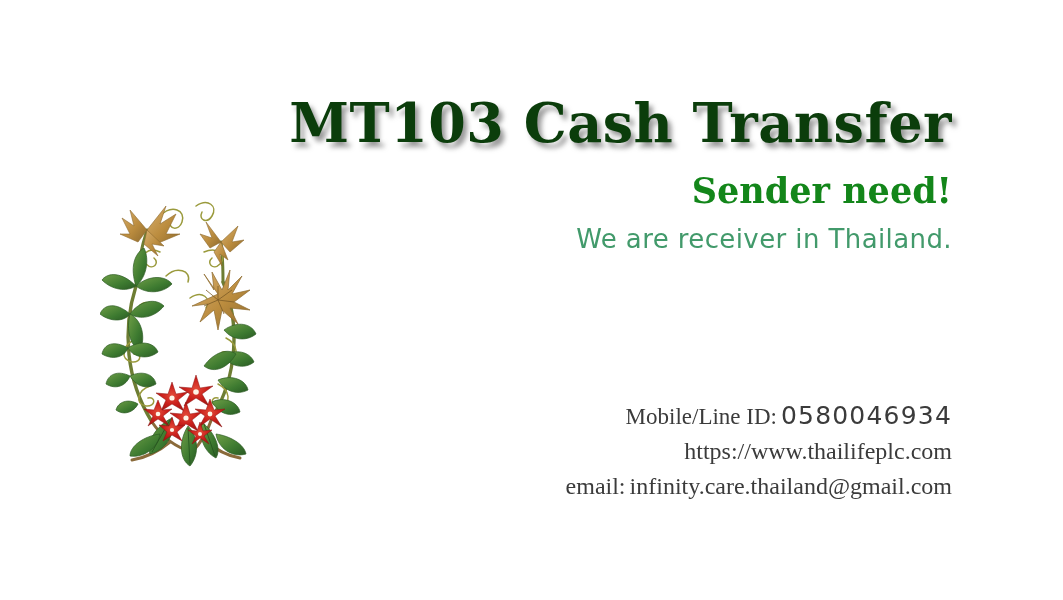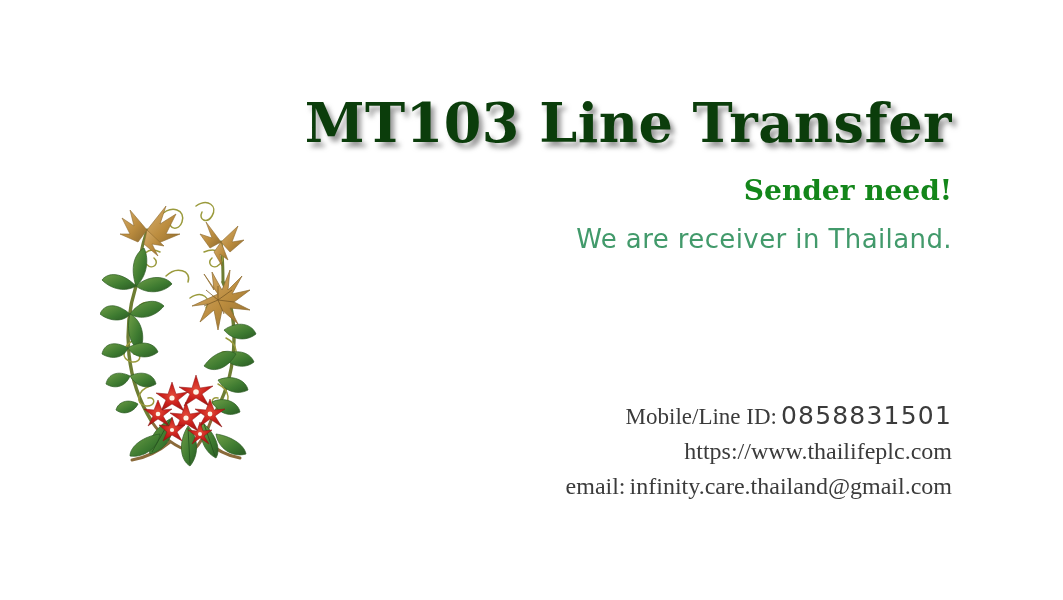--- a/index.html
+++ b/index.html
@@ -45,21 +45,21 @@
     letter-spacing: 0.5px;
     color: #0b3d0b;
     text-shadow: 4px 5px 5px rgba(120,120,120,0.75);
     margin: 0;
     white-space: nowrap;
   }
 
   .subtitle {
     font-family: "DejaVu Serif", "Liberation Serif", serif;
     font-weight: bold;
-    font-size: 28px;
+    font-size: 35px;
     line-height: 46px;
     color: #13861a;
     margin: 14px 0 0 0;
   }
 
   .tagline {
     font-family: "DejaVu Sans", "Liberation Sans", sans-serif;
     font-weight: normal;
     font-size: 26px;
     line-height: 34px;
@@ -226,29 +226,29 @@
           <circle cx="86" cy="228" r="2.6"></circle>
           <circle cx="110" cy="224" r="2.4"></circle>
           <circle cx="72" cy="240" r="2.1"></circle>
           <circle cx="100" cy="244" r="2"></circle>
         </g>
       </g>
     </svg>
   </div>
 
   <div class="text-block">
-    <div class="title">MT103 Line Transfer</div>
+    <div class="title">MT103 Cash Transfer</div>
     <div class="subtitle">Sender need!</div>
     <div class="tagline">We are receiver in Thailand.</div>
   </div>
 
   <div class="contact">
     <div class="contact-line">
       <span class="c-label">Mobile/Line ID:</span>
-      <span class="c-value-big">0858831501</span>
+      <span class="c-value-big">0580046934</span>
     </div>
     <div class="contact-line">
       <span class="c-url">https://www.thailifeplc.com</span>
     </div>
     <div class="contact-line">
       <span class="c-url">email:</span>
       <span class="c-url">infinity.care.thailand@gmail.com</span>
     </div>
   </div>
 

